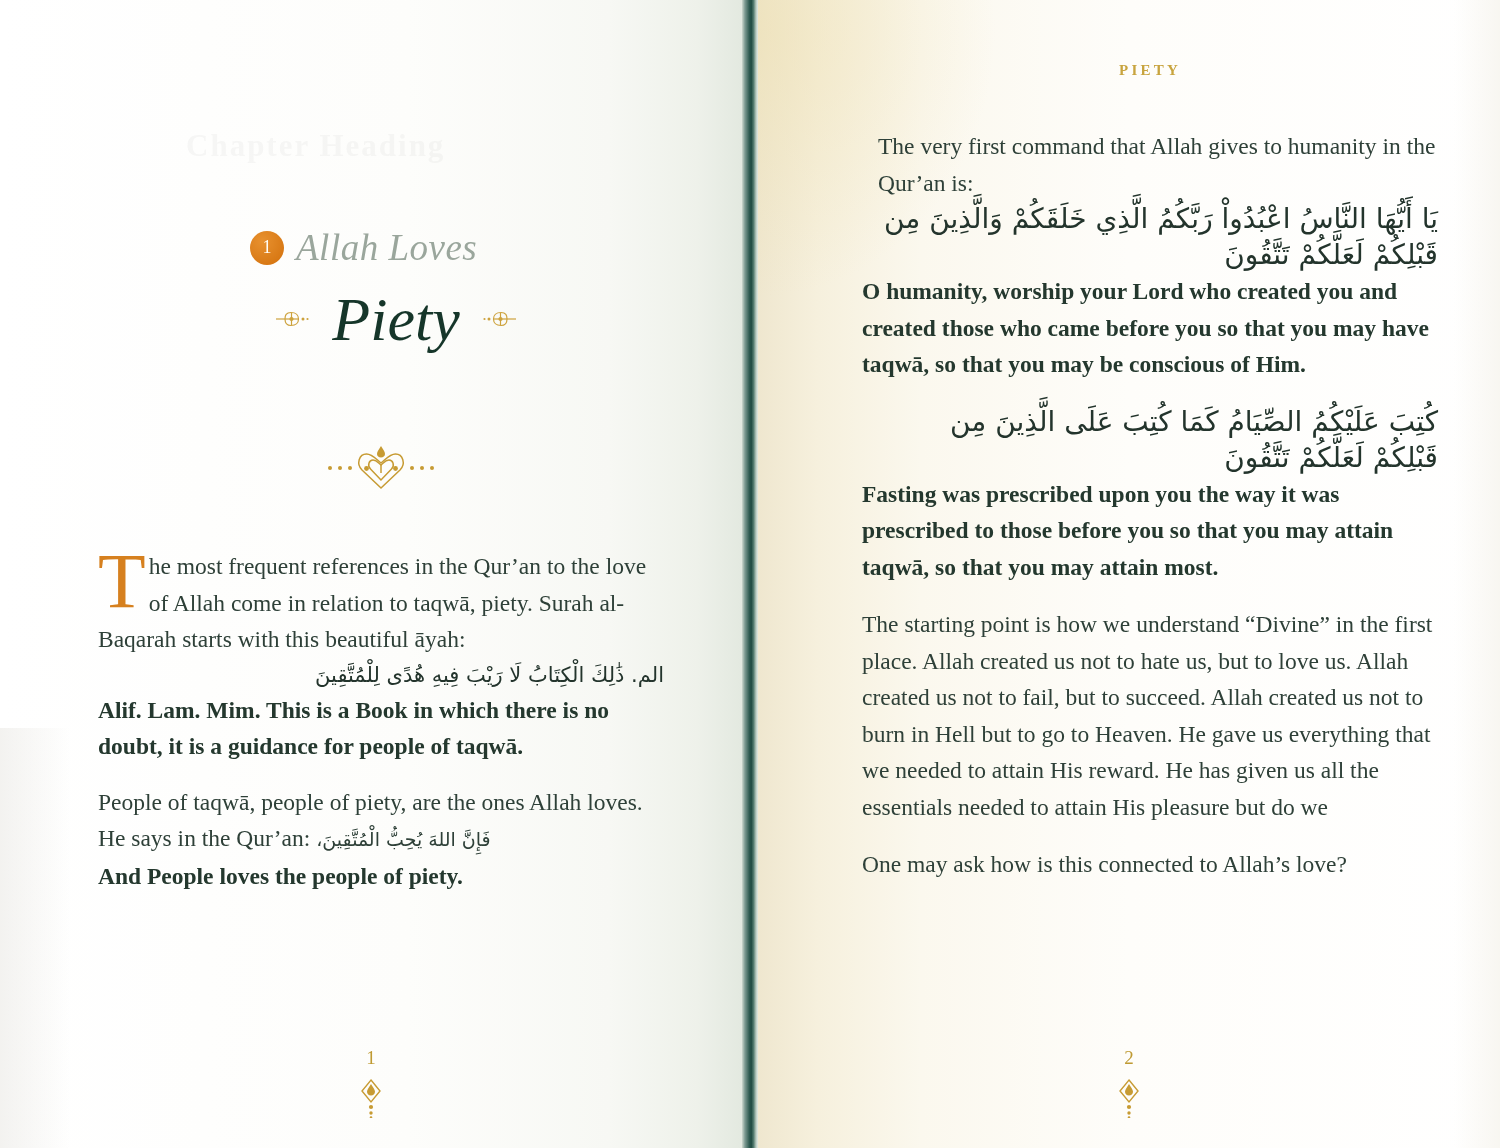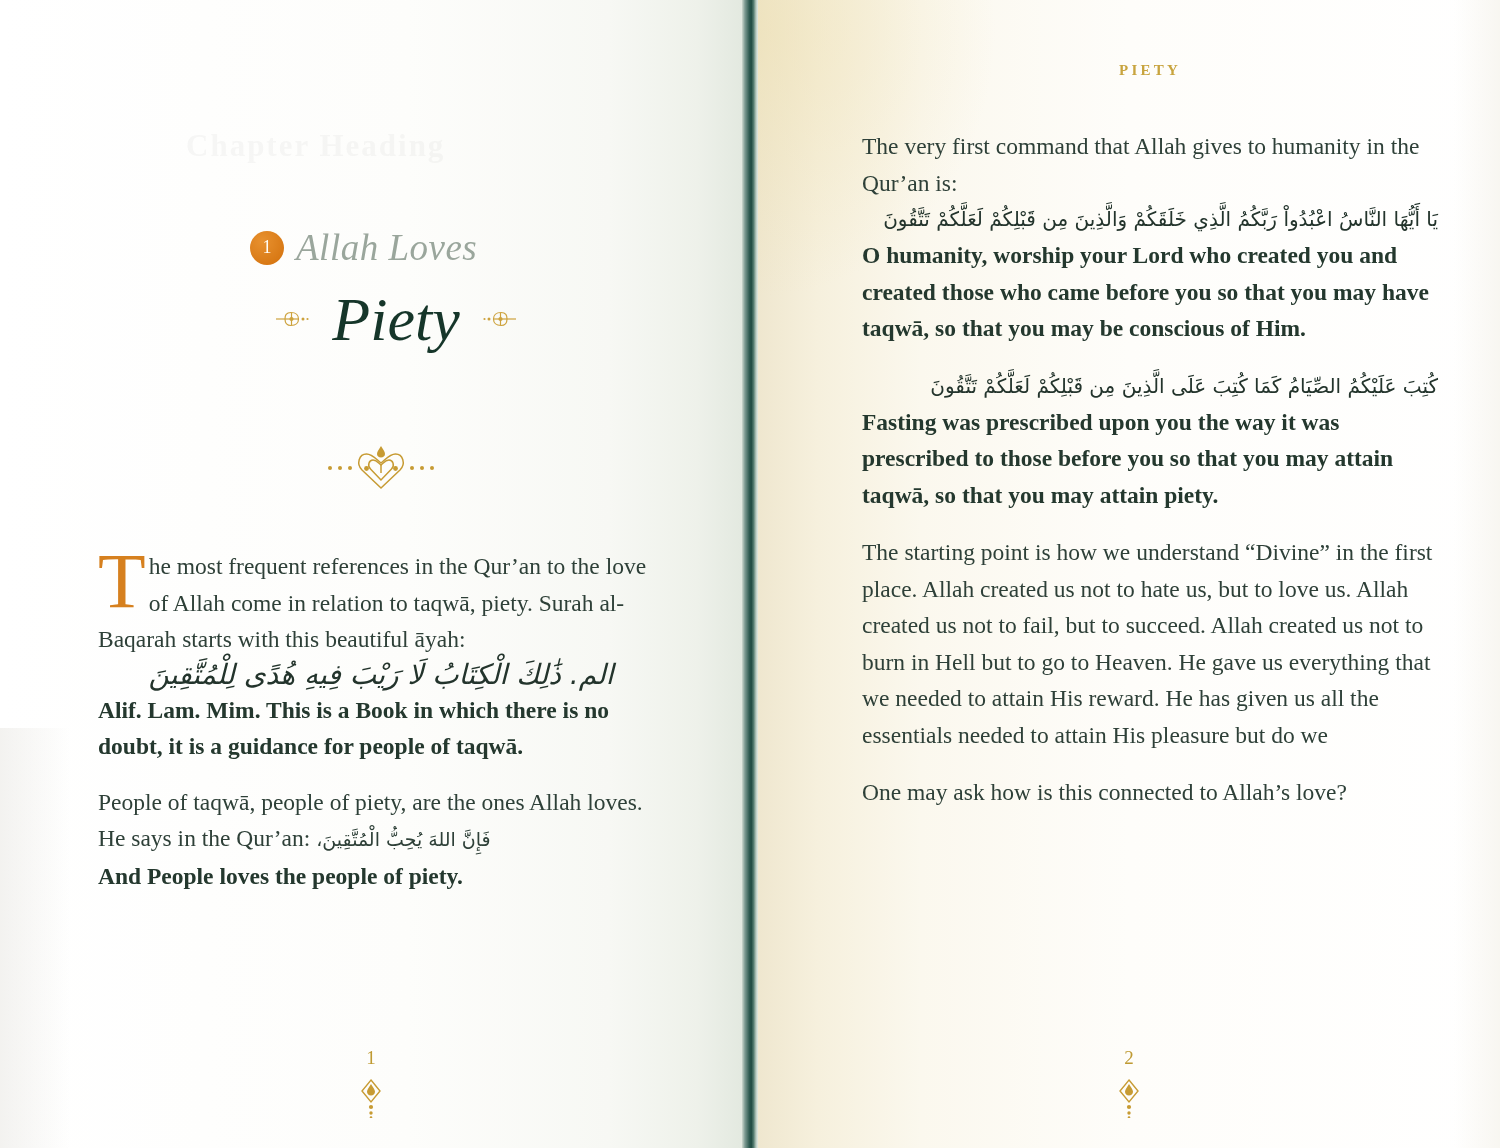--- a/index.html
+++ b/index.html
@@ -196,34 +196,33 @@
     font-size: 78px;
     line-height: 62px;
     color: #d6801e;
     font-family: "Liberation Serif", "DejaVu Serif", serif;
     padding: 0 3px 0 0;
     margin-top: 2px;
   }
 
   .arabic {
     direction: rtl;
-    text-align: center;
+    text-align: right;
     font-family: "DejaVu Sans", "Liberation Sans", sans-serif;
-    font-size: 28px;
+    font-size: 21px;
     line-height: 34px;
     color: #23342c;
     margin: 2px 0 2px 0;
-    font-style: italic;
   }
 
   .arabic-right {
     direction: rtl;
     text-align: right;
     font-family: "DejaVu Sans", "Liberation Sans", sans-serif;
-    font-size: 20px;
+    font-size: 28px;
     line-height: 36px;
     color: #23342c;
     margin: 2px 0 2px 0;
   }
 
   .trans {
     font-weight: bold;
     color: #24382e;
   }
 
@@ -259,21 +258,21 @@
   .right-body {
     position: absolute;
     left: 0;
     top: 128px;
     width: 576px;
     font-size: 23.5px;
     line-height: 36.5px;
     color: #2e4038;
   }
   .right-body p { margin: 0 0 21px 0; }
-  .right-body p.tight { margin-bottom: 0; }
+  .right-body p.tight { margin-bottom: 0; margin-left: 16px; }
 
   
   .folio {
     position: absolute;
     bottom: 0;
     width: 100%;
     text-align: center;
   }
   .folio-num {
     font-size: 19px;
@@ -420,21 +419,21 @@
 
         <p class="tight">The very first command that Allah gives to humanity in the Qur’an is:</p>
 
         <p class="arabic-right tight">يَا أَيُّهَا النَّاسُ اعْبُدُواْ رَبَّكُمُ الَّذِي خَلَقَكُمْ وَالَّذِينَ مِن قَبْلِكُمْ لَعَلَّكُمْ تَتَّقُونَ</p>
 
         <p class="trans">O humanity, worship your Lord who created you and created those who came before you so that you may have taqwā, so that you may be conscious of Him.</p>
 
 
         <p class="arabic-right tight">كُتِبَ عَلَيْكُمُ الصِّيَامُ كَمَا كُتِبَ عَلَى الَّذِينَ مِن قَبْلِكُمْ لَعَلَّكُمْ تَتَّقُونَ</p>
 
-        <p class="trans">Fasting was prescribed upon you the way it was prescribed to those before you so that you may attain taqwā, so that you may attain piety.</p>
+        <p class="trans">Fasting was prescribed upon you the way it was prescribed to those before you so that you may attain taqwā, so that you may attain most.</p>
 
         <p>The starting point is how we understand “Divine” in the first place. Allah created us not to hate us, but to love us. Allah created us not to fail, but to succeed. Allah created us not to burn in Hell but to go to Heaven. He gave us everything that we needed to attain His reward. He has given us all the essentials needed to attain His pleasure but do we</p>
 
         <p>One may ask how is this connected to Allah’s love?</p>
       </div>
     </div>
 
     <div class="folio right-footer">
       <div class="folio-num">2</div>
       <div class="folio-orn">

